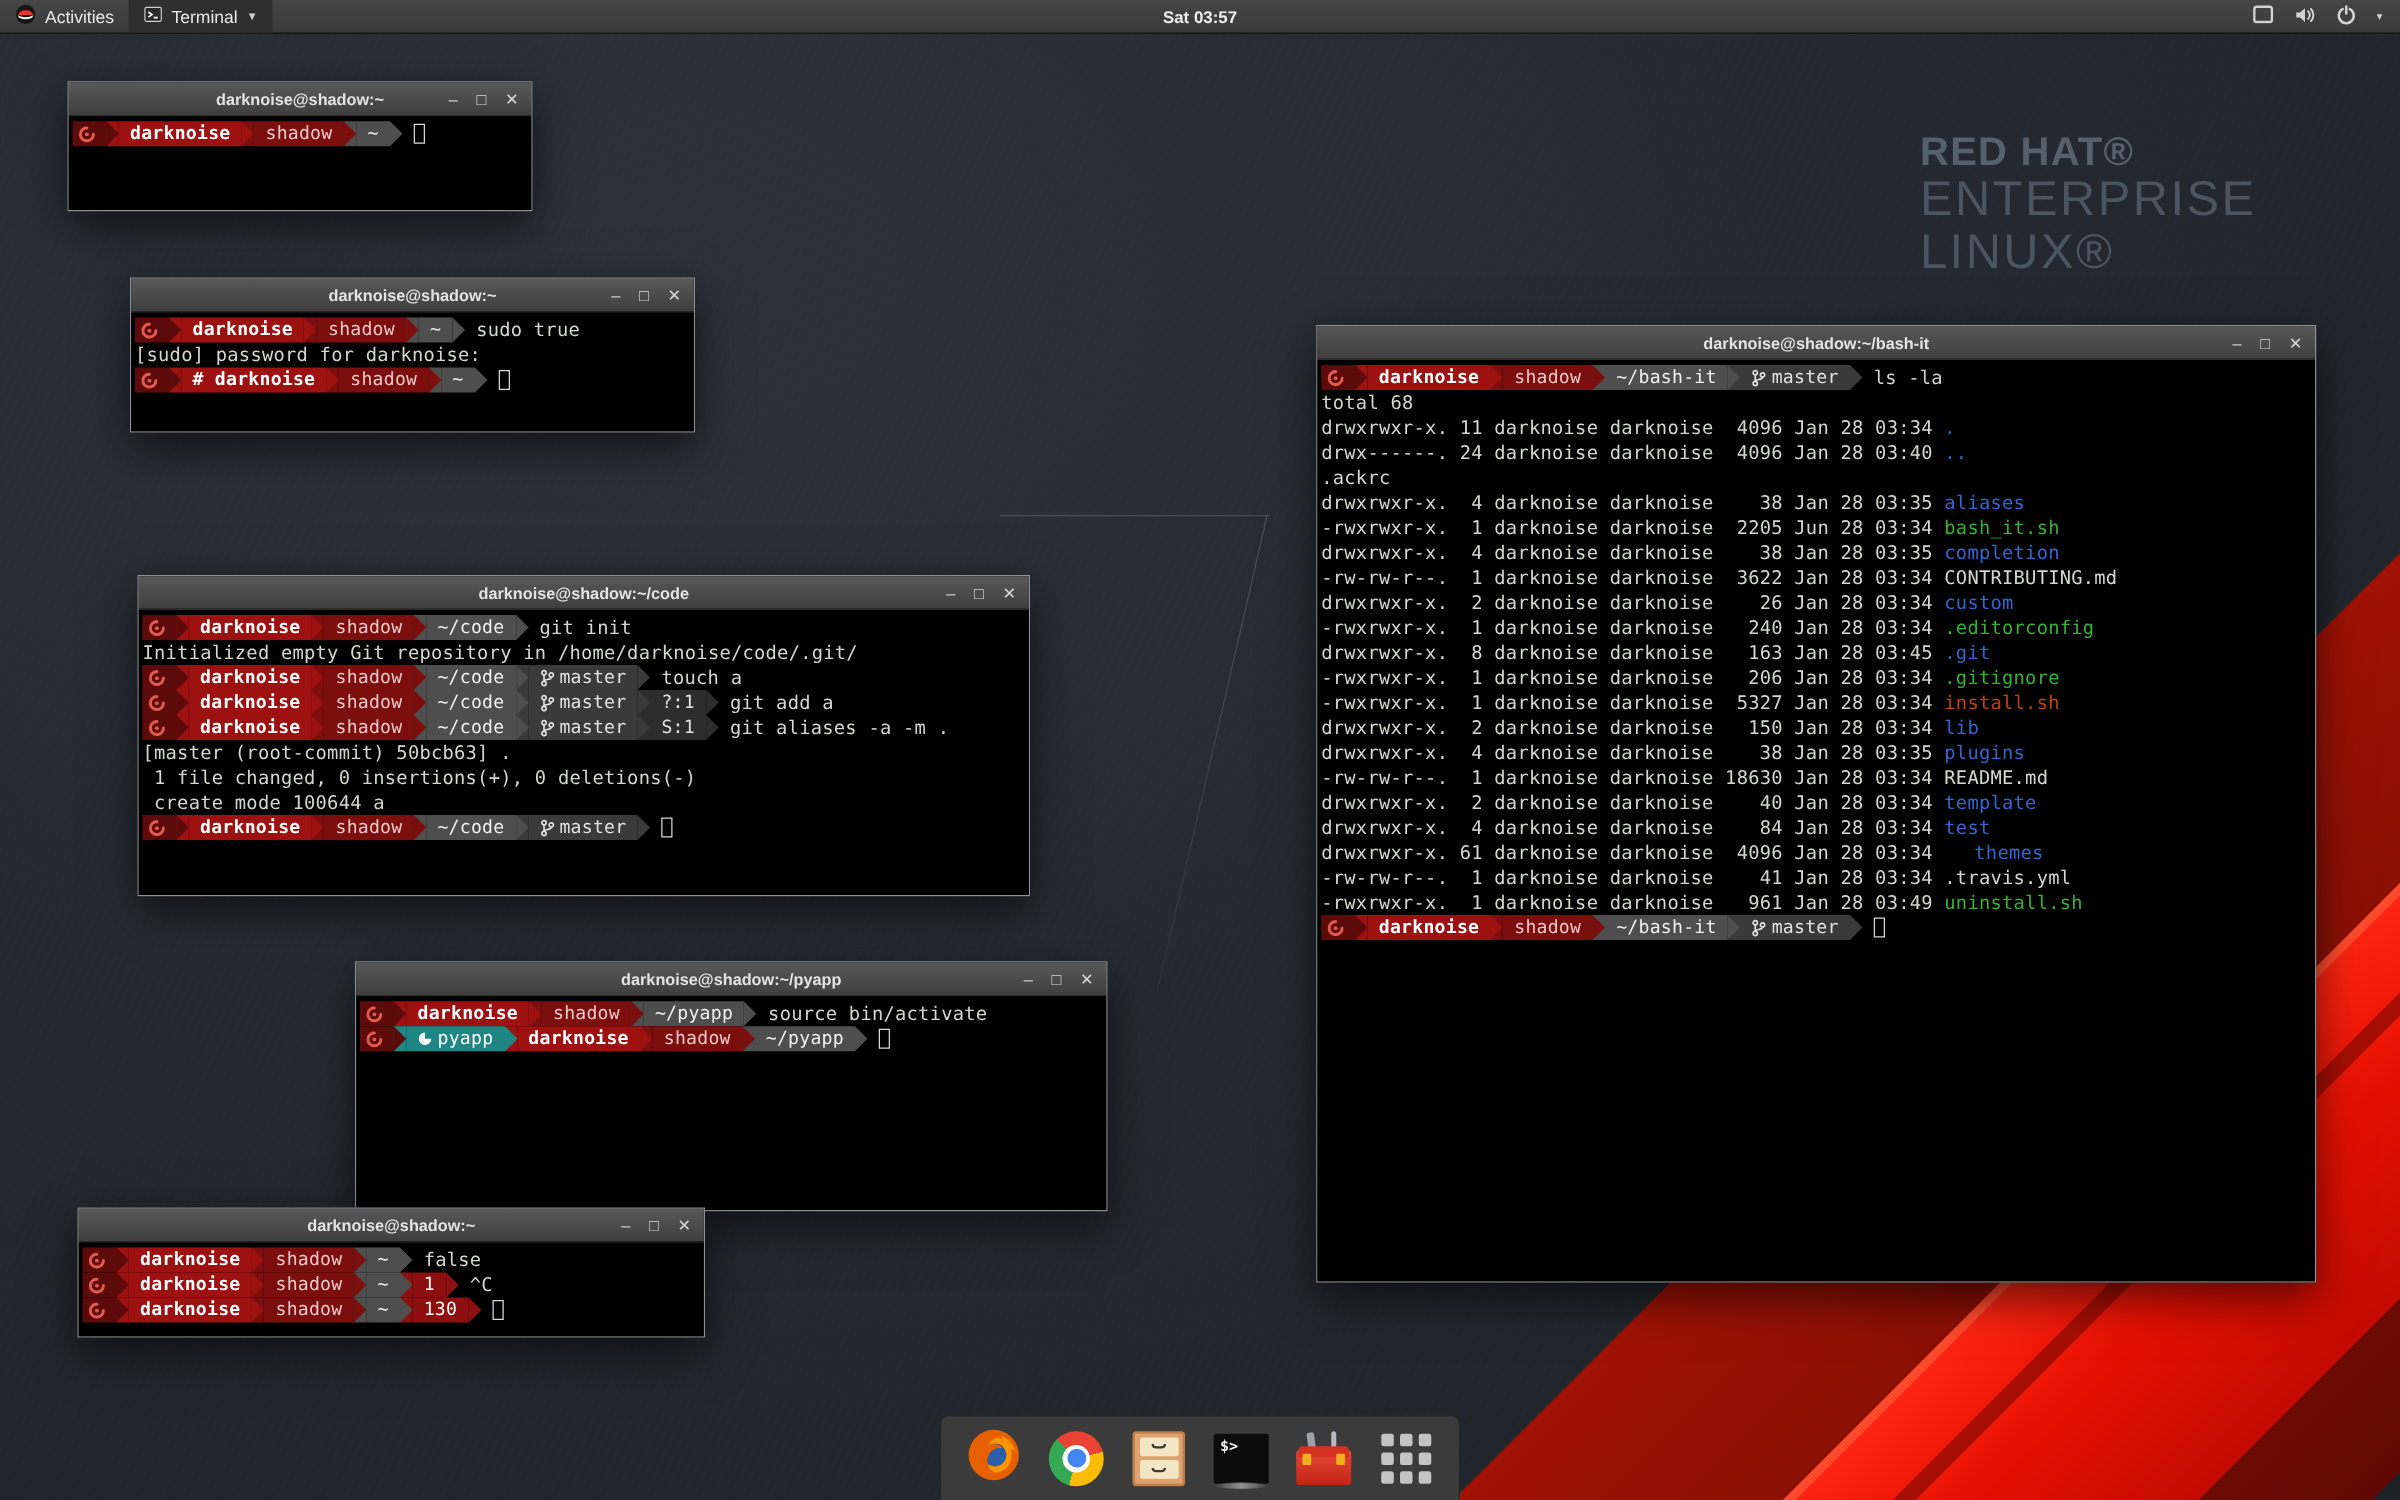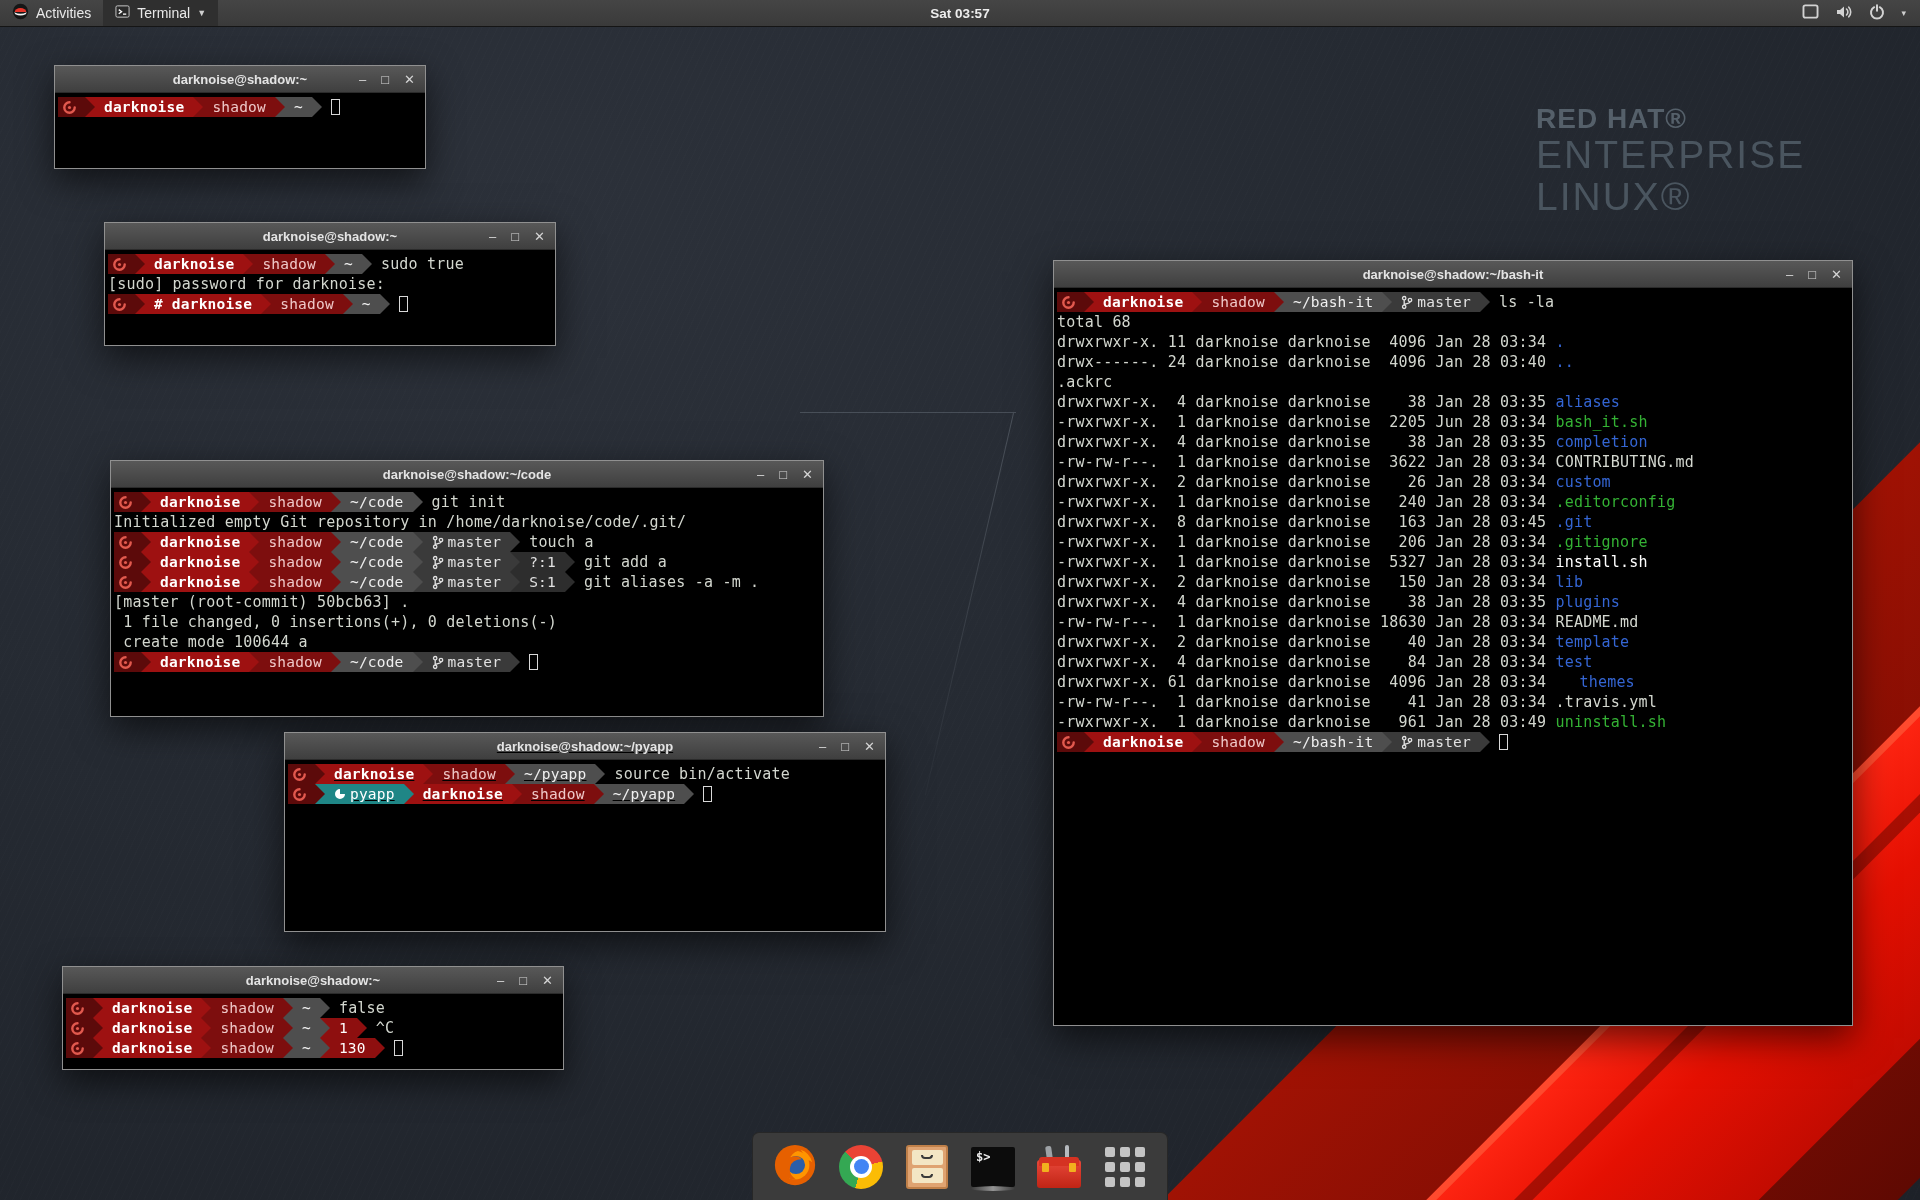--- a/index.html
+++ b/index.html
@@ -19,21 +19,21 @@
     background:linear-gradient(180deg,#ff2512 0%, #e51002 45%, #c30b01 100%); transform:rotate(-45deg); }
   .rb-bright::before { content:""; position:absolute; left:0; right:0; top:0; height:7px; background:rgba(255,106,70,.55); }
   .rb-bright::after  { content:""; position:absolute; left:0; right:0; top:62px; height:13px; background:rgba(96,5,0,.5); }
   .wp-l1 { position:absolute; left:800px; top:412px; width:216px; height:1px; background:rgba(155,165,175,.28); z-index:1; }
   .wp-l2 { position:absolute; left:1013px; top:413px; width:1px; height:392px; transform:rotate(13deg); transform-origin:top left;
     background:linear-gradient(rgba(155,165,175,.3), rgba(155,165,175,.04)); z-index:1; }
   .wp-l3 { position:absolute; left:742px; top:470px; width:1px; height:230px; transform:rotate(-17deg);
     background:rgba(155,165,175,.14); z-index:1; }
 
   .rhel-logo { position:absolute; left:1536px; top:104px; z-index:1; line-height:1.08; }
-  .logo-l1 { font-size:28px; font-weight:bold; letter-spacing:1px; color:#55606a; }
+  .logo-l1 { font-size:32px; font-weight:bold; letter-spacing:1px; color:#55606a; }
   .logo-l2, .logo-l3 { font-size:39px; font-weight:300; letter-spacing:2px; color:#4a555f; }
 
   
   .topbar { position:absolute; top:0; left:0; width:100%; height:27px; z-index:10;
     background:linear-gradient(#454545,#3a3a3a); border-bottom:1px solid #151515;
     display:flex; align-items:center; color:#e8e8e8; font-size:14px; }
   .tb-left { display:flex; align-items:center; height:100%; }
   .tb-item { display:flex; align-items:center; gap:7px; padding:0 12px; height:100%; cursor:default; }
   .tb-item.active { background:#2f2f2f; }
   .tb-clock { position:absolute; left:50%; transform:translateX(-50%); font-weight:bold; font-size:13.5px; color:#ededed; }
@@ -57,21 +57,21 @@
   .arrow { width:0; height:0; border-top:10px solid transparent; border-bottom:10px solid transparent;
     border-left:10px solid transparent; }
   .txt { line-height:20px; }
   .cmd { margin-left:9px; }
   .cursor { width:9px; height:16px; border:1px solid #d8d8d8; margin:2px 0 0 9px; }
   .gly { margin-right:4px; }
 
   #win1 { left:54px;  top:65px;  width:372px; height:104px; }
   #win2 { left:104px; top:222px; width:452px; height:124px; }
   #win3 { left:110px; top:460px; width:714px; height:257px; }
-  #win4 { left:284px; top:732px; width:602px; height:200px;text-decoration:underline; }
+  #win4 { left:284px; top:769px; width:602px; height:200px; }
   #win5 { left:62px;  top:966px; width:502px; height:104px; }
   #win6 { left:1053px;top:260px; width:800px; height:766px; }
 
   
   .dock { position:absolute; left:50%; bottom:0; transform:translateX(-50%); z-index:8;
     height:68px; padding:9px 18px; background:#3b3b3b; border:1px solid #272727; border-bottom:none;
     border-radius:7px 7px 0 0; display:flex; align-items:center; gap:18px; }
   .dock-item { width:48px; height:48px; display:flex; align-items:center; justify-content:center; position:relative; }
   .icon-chrome { width:44px; height:44px; border-radius:50%;
     background:conic-gradient(from -45deg, #ea4335 0 33.4%, #fbbc05 33.4% 66.7%, #34a853 66.7% 100%); position:relative; }
@@ -333,21 +333,21 @@
         <div class="line"><span class="txt">drwx------. 24 darknoise darknoise  4096 Jan 28 03:40 </span><span class="txt" style="color: rgb(52, 101, 211);">..</span></div>
         <div class="line"><span class="txt" style="color: rgb(211, 215, 207);">.ackrc</span></div>
         <div class="line"><span class="txt">drwxrwxr-x.  4 darknoise darknoise    38 Jan 28 03:35 </span><span class="txt" style="color: rgb(52, 101, 211);">aliases</span></div>
         <div class="line"><span class="txt">-rwxrwxr-x.  1 darknoise darknoise  2205 Jun 28 03:34 </span><span class="txt" style="color: rgb(52, 178, 52);">bash_it.sh</span></div>
         <div class="line"><span class="txt">drwxrwxr-x.  4 darknoise darknoise    38 Jan 28 03:35 </span><span class="txt" style="color: rgb(52, 101, 211);">completion</span></div>
         <div class="line"><span class="txt">-rw-rw-r--.  1 darknoise darknoise  3622 Jan 28 03:34 </span><span class="txt" style="color: rgb(211, 215, 207);">CONTRIBUTING.md</span></div>
         <div class="line"><span class="txt">drwxrwxr-x.  2 darknoise darknoise    26 Jan 28 03:34 </span><span class="txt" style="color: rgb(52, 101, 211);">custom</span></div>
         <div class="line"><span class="txt">-rwxrwxr-x.  1 darknoise darknoise   240 Jan 28 03:34 </span><span class="txt" style="color: rgb(52, 178, 52);">.editorconfig</span></div>
         <div class="line"><span class="txt">drwxrwxr-x.  8 darknoise darknoise   163 Jan 28 03:45 </span><span class="txt" style="color: rgb(52, 101, 211);">.git</span></div>
         <div class="line"><span class="txt">-rwxrwxr-x.  1 darknoise darknoise   206 Jan 28 03:34 </span><span class="txt" style="color: rgb(52, 178, 52);">.gitignore</span></div>
-        <div class="line"><span class="txt">-rwxrwxr-x.  1 darknoise darknoise  5327 Jan 28 03:34 </span><span class="txt" style="color: #ffffff;">install.sh</span></div>
+        <div class="line"><span class="txt">-rwxrwxr-x.  1 darknoise darknoise  5327 Jan 28 03:34 </span><span class="txt" style="color: #c2410c;">install.sh</span></div>
         <div class="line"><span class="txt">drwxrwxr-x.  2 darknoise darknoise   150 Jan 28 03:34 </span><span class="txt" style="color: rgb(52, 101, 211);">lib</span></div>
         <div class="line"><span class="txt">drwxrwxr-x.  4 darknoise darknoise    38 Jan 28 03:35 </span><span class="txt" style="color: rgb(52, 101, 211);">plugins</span></div>
         <div class="line"><span class="txt">-rw-rw-r--.  1 darknoise darknoise 18630 Jan 28 03:34 </span><span class="txt" style="color: rgb(211, 215, 207);">README.md</span></div>
         <div class="line"><span class="txt">drwxrwxr-x.  2 darknoise darknoise    40 Jan 28 03:34 </span><span class="txt" style="color: rgb(52, 101, 211);">template</span></div>
         <div class="line"><span class="txt">drwxrwxr-x.  4 darknoise darknoise    84 Jan 28 03:34 </span><span class="txt" style="color: rgb(52, 101, 211);">test</span></div>
         <div class="line"><span class="txt">drwxrwxr-x. 61 darknoise darknoise  4096 Jan 28 03:34 </span><span class="txt" style="color: rgb(52, 101, 211); margin-left: 24px;">themes</span></div>
         <div class="line"><span class="txt">-rw-rw-r--.  1 darknoise darknoise    41 Jan 28 03:34 </span><span class="txt" style="color: rgb(211, 215, 207);">.travis.yml</span></div>
         <div class="line"><span class="txt">-rwxrwxr-x.  1 darknoise darknoise   961 Jan 28 03:49 </span><span class="txt" style="color: rgb(52, 178, 52);">uninstall.sh</span></div>
         <div class="line"><span class="seg seg-distro" style="background: rgb(92, 10, 10); color: rgb(224, 96, 85);"><svg class="gly" width="13" height="13" viewBox="0 0 14 14">
               <path d="M7 1.4 A5.6 5.6 0 1 0 12.6 7" fill="none" stroke="#e2594e" stroke-width="2.6" stroke-linecap="round"></path>

